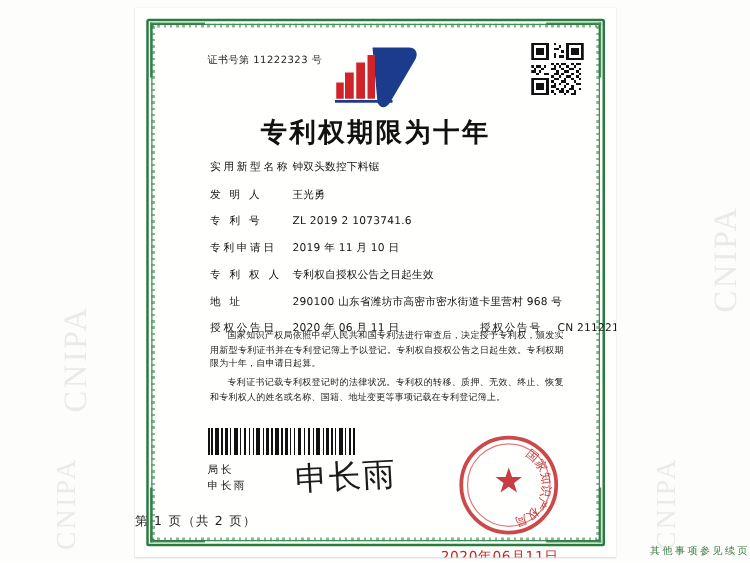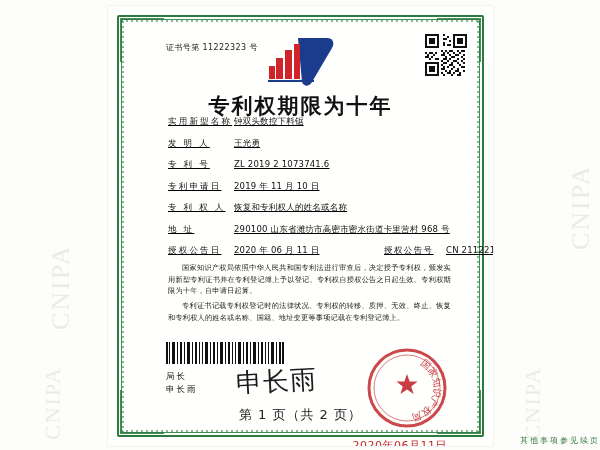--- a/index.html
+++ b/index.html
@@ -120,23 +120,22 @@
     font-size: 21px;
     font-weight: bold;
     letter-spacing: 2px;
     color: #111;
     font-family: "DejaVu Sans", sans-serif;
   }
 
   .fields {
     position: absolute;
     left: 60px;
-    top: 110px;
+    top: 122px;
     right: 40px;
-    text-decoration: underline;
   }
   .field-row {
     display: flex;
     align-items: baseline;
     margin-bottom: 9.5px;
     font-size: 8.5px;
     color: #111;
   }
   .field-label {
     width: 66px;
@@ -213,22 +212,21 @@
     font-size: 11px;
     color: #c2282c;
     letter-spacing: 0.5px;
     margin-top: 32px;
   }
 
   .page-no {
     position: absolute;
     left: 0; right: 0;
     bottom: 22px;
-    text-align: center;
-    font-size: 13px;
+    font-size: 10px;
     color: #222;
     letter-spacing: 1px;
   }
   .footer-note {
     position: absolute;
     left: 0; right: 0;
     bottom: 4px;
     text-align: right;
     font-size: 8px;
     color: #3c7c45;
@@ -363,21 +361,21 @@
       <div class="field-row">
         <div class="field-label">专 利 号</div>
         <div class="field-value">ZL 2019 2 1073741.6</div>
       </div>
       <div class="field-row">
         <div class="field-label">专利申请日</div>
         <div class="field-value">2019 年 11 月 10 日</div>
       </div>
       <div class="field-row">
         <div class="field-label">专 利 权 人</div>
-        <div class="field-value">恢复和专利权人的姓名或名称</div>
+        <div class="field-value">专利权自授权公告之日起生效</div>
       </div>
       <div class="field-row">
         <div class="field-label">地       址</div>
         <div class="field-value">290100 山东省潍坊市高密市密水街道卡里营村 968 号</div>
       </div>
       <div class="field-row two">
         <div class="field-label">授权公告日</div>
         <div class="field-value">2020 年 06 月 11 日</div>
         <div class="field-label2">授权公告号</div>
         <div class="field-value">CN 211221078 U</div>

